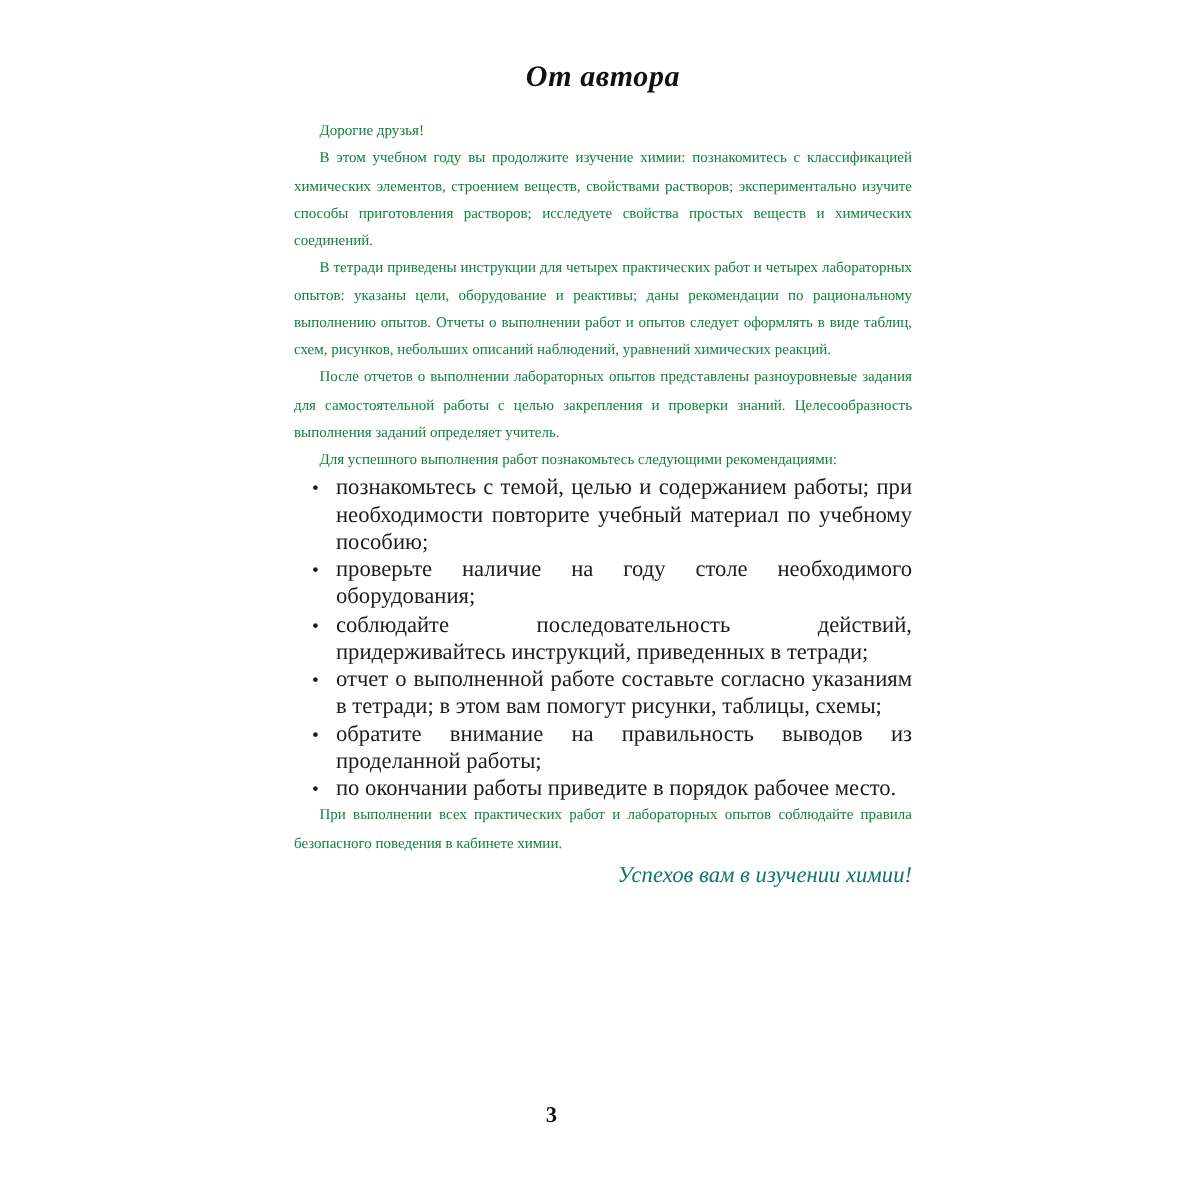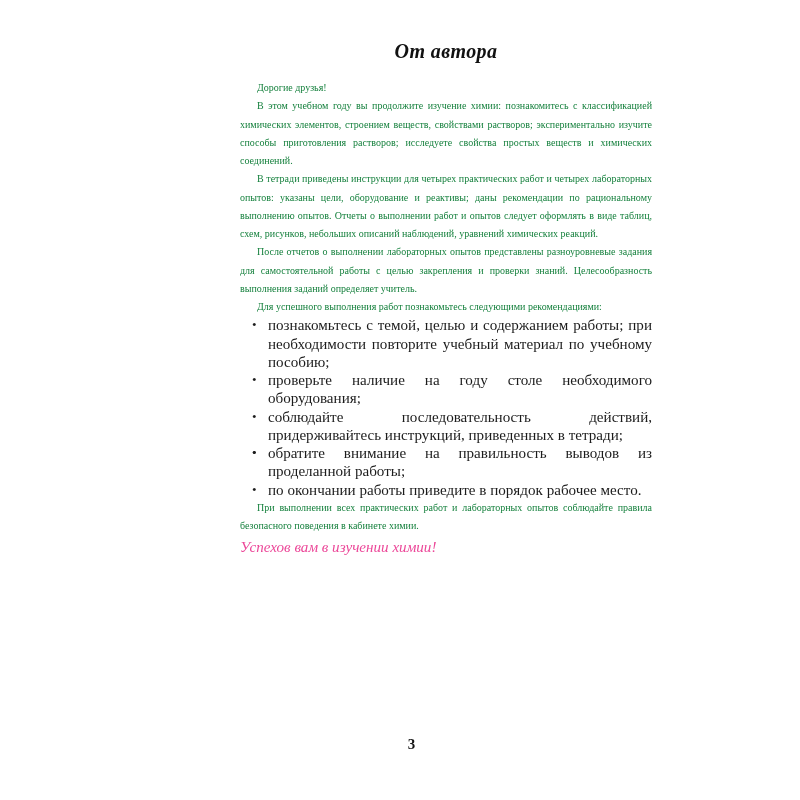--- a/index.html
+++ b/index.html
@@ -16,21 +16,20 @@
     color: #1a1a1a;
     -webkit-font-smoothing: antialiased;
   }
 
   .page {
     position: relative;
     width: 735px;
     height: 800px;
     background: #ffffff;
     box-sizing: border-box;
-    margin-left: 44px;
   }
 
   .text-column {
     position: absolute;
     left: 196px;
     top: 40px;
     width: 412px;
   }
 
   .doc-title {
@@ -79,21 +78,22 @@
     top: 0;
     font-size: 13px;
     line-height: 18.25px;
   }
 
   .closing-line {
     margin: 3px 0 0 0;
     font-size: 15.1px;
     line-height: 18.25px;
     font-style: italic;
-    color: #ec4899;
+    text-align: right;
+    color: #0f766e;
   }
 
   .page-number {
     position: absolute;
     left: 0;
     right: 0;
     top: 736px;
     text-align: center;
     font-size: 15px;
     font-weight: bold;
@@ -127,20 +127,21 @@
       <li>
         <span class="bullet">•</span>
         <span>проверьте наличие на году столе необходимого оборудования;</span>
       </li>
       <li>
         <span class="bullet">•</span>
         <span>соблюдайте последовательность действий, придерживайтесь инструкций, приведенных в тетради;</span>
       </li>
       <li>
         <span class="bullet">•</span>
+        <span>отчет о выполненной работе составьте согласно указаниям в тетради; в этом вам помогут рисунки, таблицы, схемы;</span>
       </li>
       <li>
         <span class="bullet">•</span>
         <span>обратите внимание на правильность выводов из проделанной работы;</span>
       </li>
       <li>
         <span class="bullet">•</span>
         <span>по окончании работы приведите в порядок рабочее место.</span>
       </li>
     </ul>

